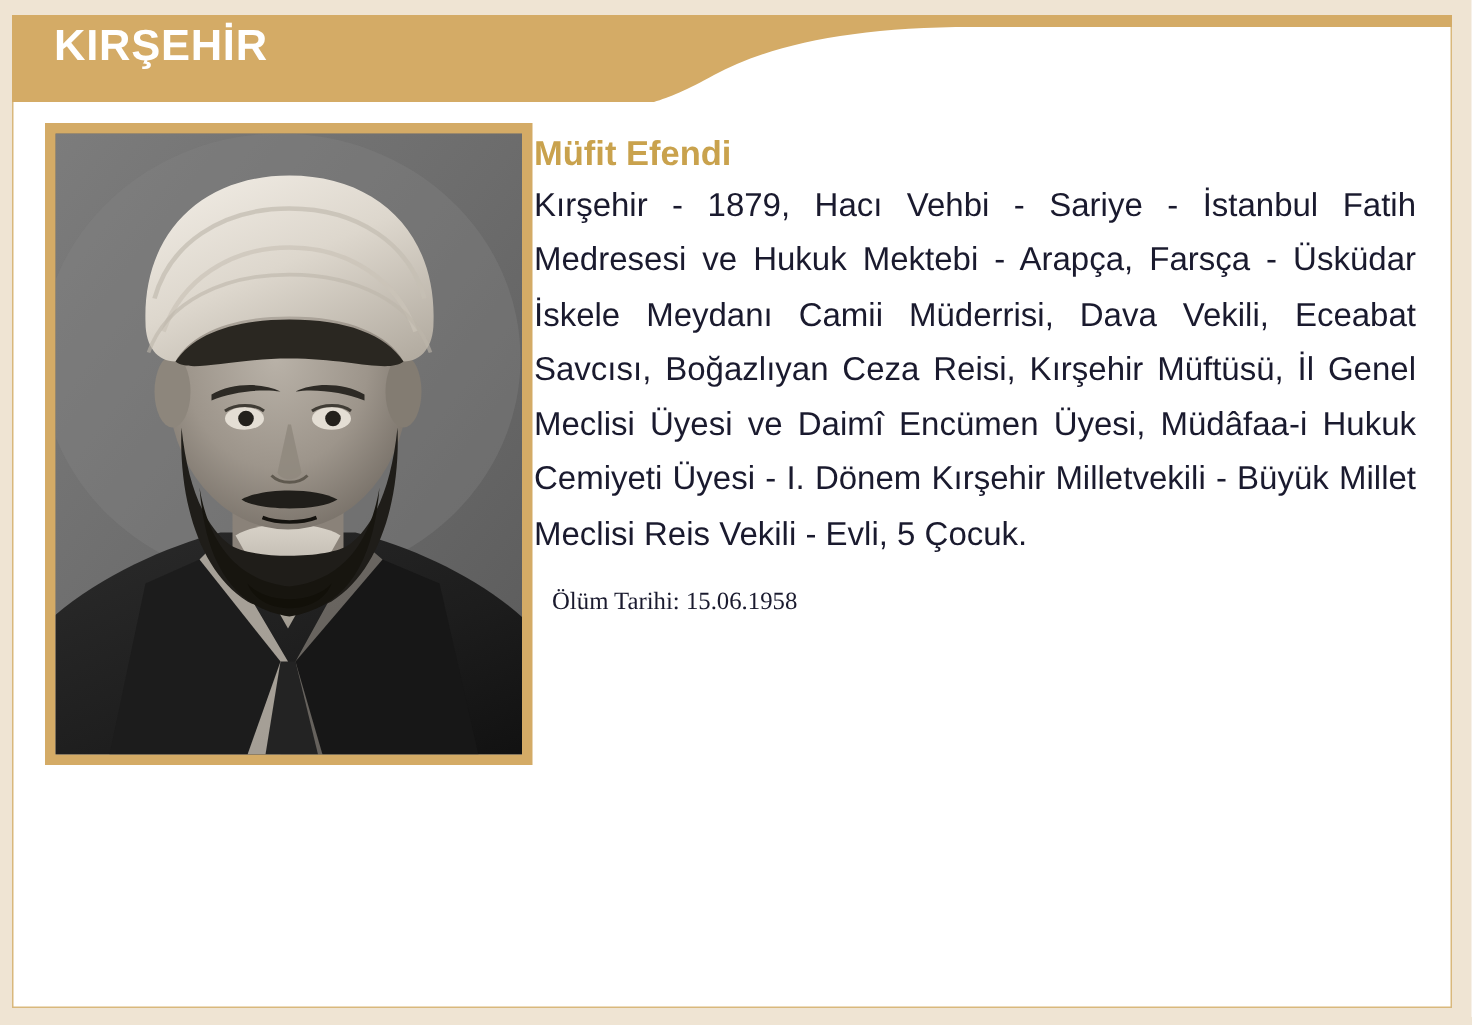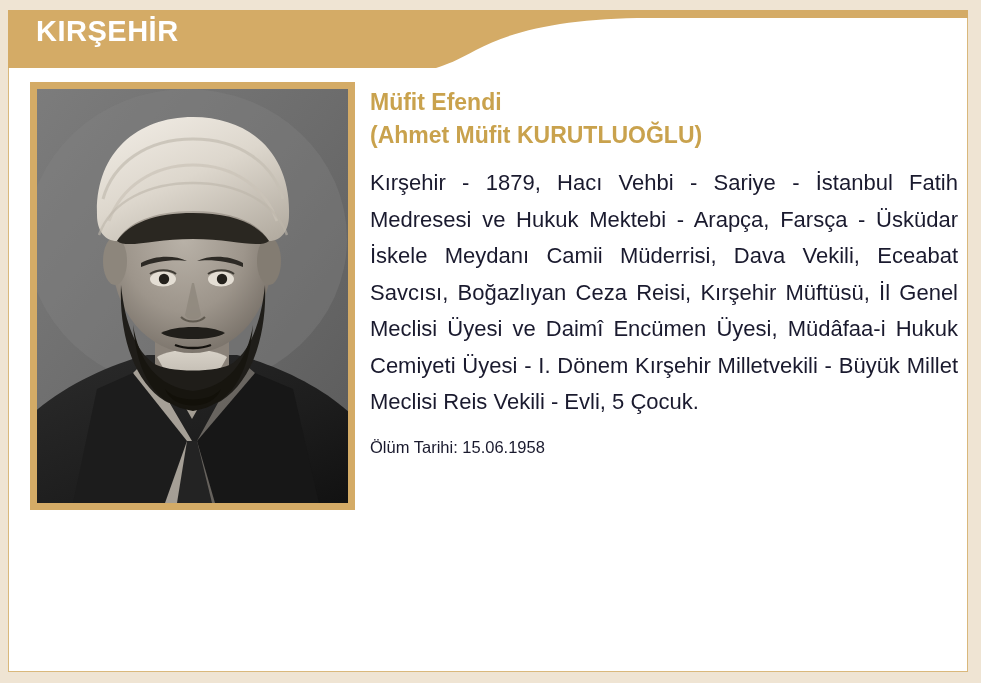--- a/index.html
+++ b/index.html
@@ -78,21 +78,21 @@
   }
   .photo-inner svg {
     display: block;
     width: 100%;
     height: 100%;
   }
 
   
   .content {
     position: absolute;
-    left: 370px;
+    left: 356px;
     top: 86px;
     width: 592px;
   }
 
   .person-name {
     font-family: "Liberation Sans", sans-serif;
     font-weight: bold;
     font-size: 23px;
     color: #c9a24d;
     line-height: 1.42;
@@ -112,25 +112,25 @@
     font-size: 22px;
     color: #1a1a2e;
     line-height: 1.66;
     text-align: justify;
     margin: 0 0 13px 0;
     width: 588px;
     hyphens: manual;
   }
 
   .death-line {
-    font-family: Liberation Sans, sans-serif;
+    font-family: Liberation Serif, serif;
     font-size: 16.5px;
     color: #1a1a2e;
     line-height: 1.66;
-    margin: 0;
+    margin: 12px;
   }
 </style>
 </head>
 <body>
 
 <div id="page">
 
   <div class="card"></div>
 
   <div class="header-band">
@@ -219,18 +219,17 @@
 
         <path d="M138,256 C148,260 164,260 174,256" fill="none" stroke="#14120e" stroke-width="2.4"></path>
 
         <rect x="0" y="0" width="311" height="414" fill="none"></rect>
       </svg>
     </div>
   </div>
 
   <div class="content">
     <h1 class="person-name">Müfit Efendi</h1>
-    <h2 class="person-name-line2">(Ahmet Müfit KURUTLUOĞLU)</h2>
     <p class="bio-text">Kırşehir - 1879, Hacı Vehbi - Sariye - İstanbul Fatih Medresesi ve Hukuk Mektebi - Arapça, Farsça - Üsküdar İskele Meydanı Camii Müderrisi, Dava Vekili, Eceabat Savcısı, Boğazlıyan Ceza Reisi, Kırşehir Müftüsü, İl Genel Meclisi Üyesi ve Daimî Encümen Üyesi, Müdâfaa-i Hukuk Cemiyeti Üyesi - I. Dönem Kırşehir Milletvekili - Büyük Millet Meclisi Reis Vekili - Evli, 5 Çocuk.</p>
     <p class="death-line">Ölüm Tarihi: 15.06.1958</p>
   </div>
 
 </div>
 
 </body></html>

